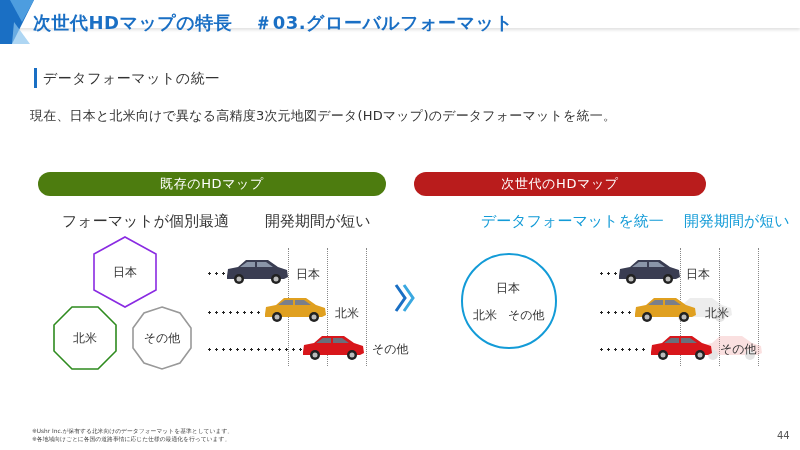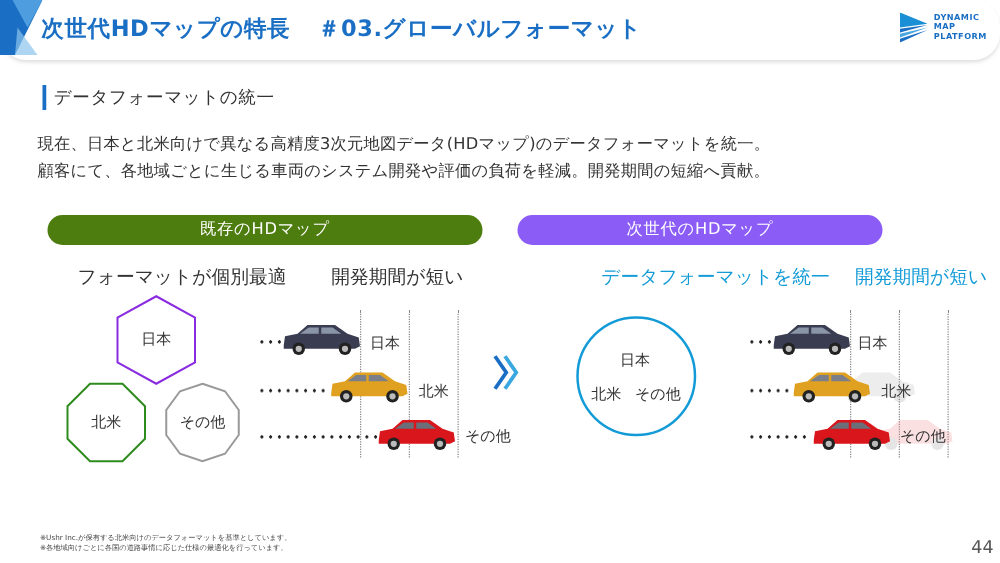--- a/index.html
+++ b/index.html
@@ -1,91 +1,77 @@
 <!DOCTYPE html>
 <html><head>
 <meta charset="utf-8">
 <style>
   * { margin:0; padding:0; box-sizing:border-box; }
   html, body { width:800px; height:450px; background:#ffffff; overflow:hidden; }
   body { position:relative; font-family:"DejaVu Sans", "Liberation Sans", sans-serif; color:#333; }
 
-  .header { position:absolute; left:0; top:0; width:800px; height:48px; background:#fff;
-            box-shadow:0 2px 3px rgba(0,0,0,0.12);border-radius:21px; }
+  .header { position:absolute; left:0; top:0; width:800px; height:28px; background:#fff;
+            box-shadow:0 2px 3px rgba(0,0,0,0.12); }
   .header-deco { position:absolute; left:0; top:0; width:34px; height:44px; }
   .page-title { position:absolute; left:33px; top:11px; font-size:18px; font-weight:bold; color:#1a6fc4; letter-spacing:0.5px; white-space:nowrap; }
   .page-title .sub { margin-left:22px; }
   .logo { position:absolute; left:720px; top:10px; display:flex; align-items:center; }
   .logo-text { font-size:6.5px; font-weight:bold; color:#1a6fc4; line-height:7.5px; margin-left:5px; letter-spacing:0.4px; }
 
-  .section-head { position:absolute; left:34px; top:68px; display:flex; align-items:center; }
+  .section-head { position:absolute; left:34px; top:68px; display:flex; align-items:flex-end; }
   .section-bar { width:3px; height:20px; background:#1a6fc4; margin-right:6px; }
   .section-title { font-size:14px; color:#333; letter-spacing:0.5px; }
 
   .desc { position:absolute; left:30px; top:105px; font-size:13px; line-height:22px; color:#333; letter-spacing:0.2px; white-space:nowrap; }
 
   .pill { position:absolute; top:172px; height:24px; border-radius:12px; color:#fff; font-size:13px; text-align:center; line-height:24px; letter-spacing:0.6px; }
   .pill.gray { left:38px; width:348px; background:#4d7c0f; }
-  .pill.blue { left:414px; width:292px; background:#8b5cf6; }
+  .pill.blue { left:414px; width:292px; background:#b91c1c; }
 
   .subhead { position:absolute; top:212px; font-size:15px; white-space:nowrap; }
   .subhead.dark { color:#333; }
   .subhead.blue { color:#139bd7;margin-left:41px; }
 
   .shape { position:absolute; }
   .shape-label { position:absolute; font-size:12px; color:#333; white-space:nowrap; transform:translate(-50%,-50%); }
 
   .vline { position:absolute; top:248px; height:118px; border-left:1px dotted #888; }
   .dots { position:absolute; height:3px; background-image:radial-gradient(circle, #222 1.2px, transparent 1.4px); background-size:7px 3px; background-repeat:repeat-x; }
   .car { position:absolute; }
   .car-label { position:absolute; font-size:12px; color:#333; white-space:nowrap; }
 
   .chevron { position:absolute; left:393px; top:283px; }
 
   .circle { position:absolute; left:461px; top:253px; width:96px; height:96px; border:2px solid #139bd7; border-radius:50%; }
   .circle-label { position:absolute; font-size:12px; color:#333; white-space:nowrap; }
 
   .footnotes { position:absolute; left:32px; top:427px; font-size:5.8px; line-height:8px; color:#444; white-space:nowrap; }
-  .page-num { position:absolute; left:777px; top:430px; font-size:14px; color:#555; }
+  .page-num { position:absolute; left:777px; top:430px; font-size:10px; color:#555; }
 </style>
 </head>
 <body>
 
 <div class="header">
   <svg class="header-deco" viewBox="0 0 34 44">
     <polygon points="0,0 34,0 12,44 0,44" fill="#1a6fc4"></polygon>
     <polygon points="10,0 34,0 22,22" fill="#5aa9e6" opacity="0.8"></polygon>
     <polygon points="14,22 30,44 12,44" fill="#8cc4ee" opacity="0.7"></polygon>
   </svg>
   <div class="page-title">
     <span>次世代HDマップの特長</span><span class="sub">＃03.グローバルフォーマット</span>
   </div>
-  <div class="logo">
-    <svg width="22" height="24" viewBox="0 0 22 24">
-      <polygon points="0,0 22,9 0,12" fill="#1a8fd6"></polygon>
-      <polygon points="0,13 22,10 0,16" fill="#1a6fc4"></polygon>
-      <polygon points="0,17 22,12 0,20" fill="#4aa6e0"></polygon>
-      <polygon points="0,21 22,14 0,24" fill="#1a6fc4"></polygon>
-    </svg>
-    <div class="logo-text">
-      <div>DYNAMIC</div>
-      <div>MAP</div>
-      <div>PLATFORM</div>
-    </div>
-  </div>
 </div>
 
 <div class="section-head">
   <div class="section-bar"></div>
   <div class="section-title">データフォーマットの統一</div>
 </div>
 
 <div class="desc">
   <div>現在、日本と北米向けで異なる高精度3次元地図データ(HDマップ)のデータフォーマットを統一。</div>
-  <div>顧客にて、各地域ごとに生じる車両のシステム開発や評価の負荷を軽減。開発期間の短縮へ貢献。</div>
 </div>
 
 <div class="pill gray">既存のHDマップ</div>
 <div class="pill blue">次世代のHDマップ</div>
 
 <div class="subhead dark" style="left:62px;">フォーマットが個別最適</div>
 <div class="subhead dark" style="left:265px;">開発期間が短い</div>
 <div class="subhead blue" style="left:440px;">データフォーマットを統一</div>
 <div class="subhead blue" style="left:643px;">開発期間が短い</div>
 

